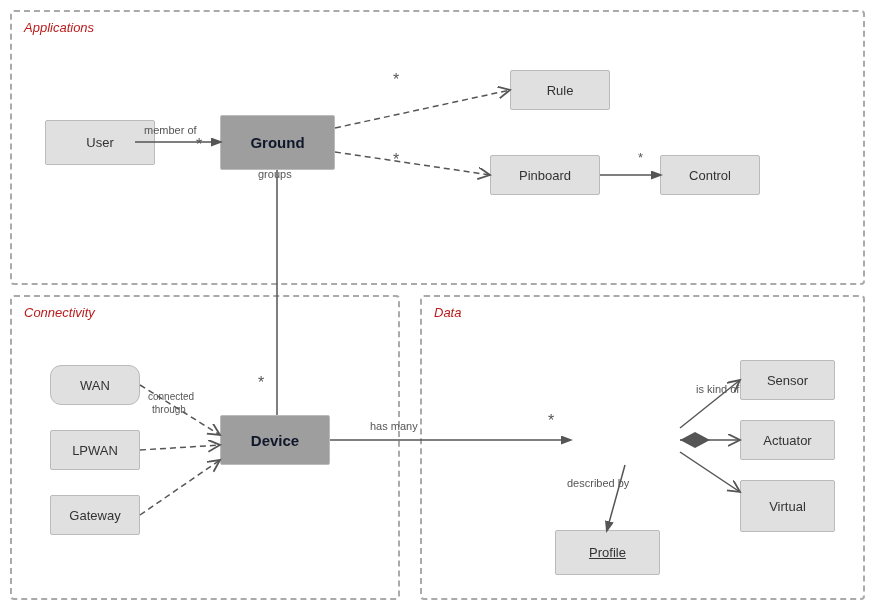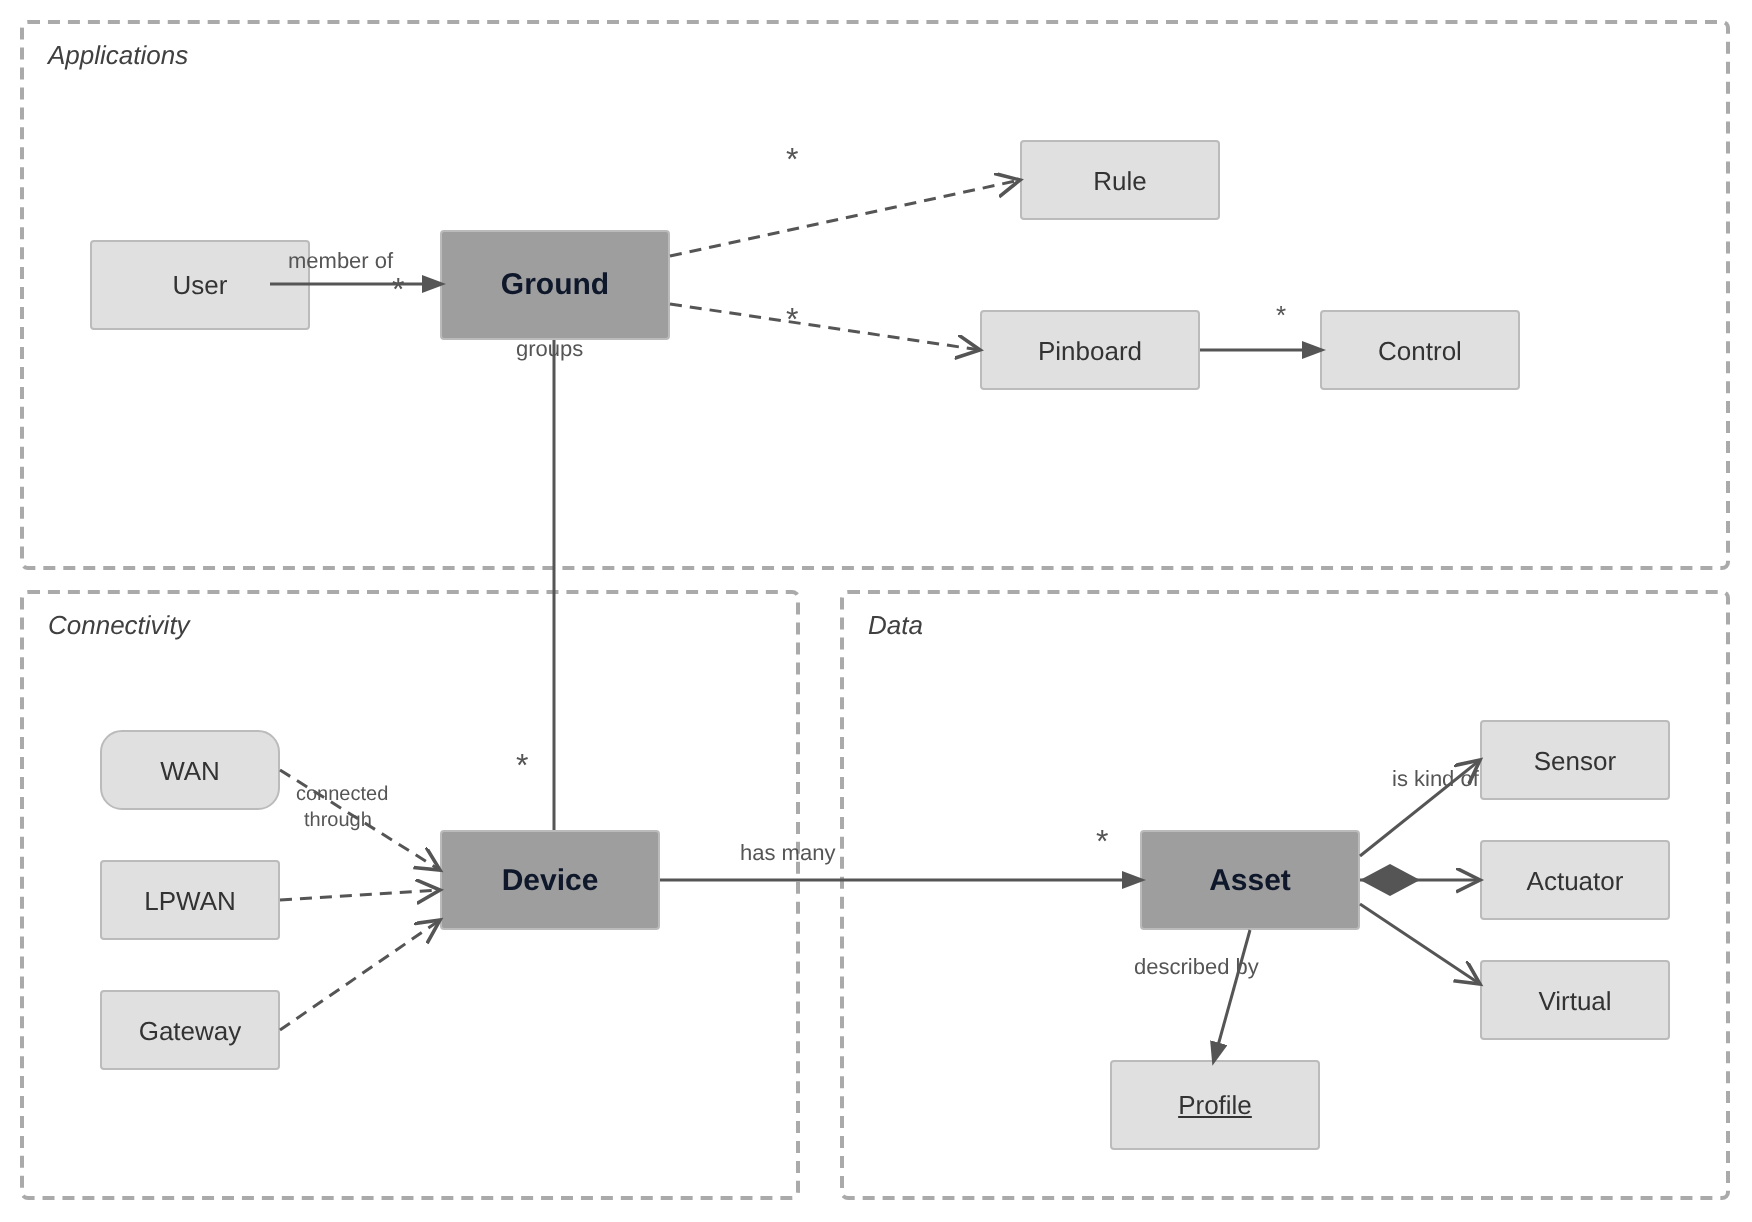--- a/index.html
+++ b/index.html
@@ -24,21 +24,21 @@
       position: absolute;
       border: 2px dashed #aaa;
       border-radius: 4px;
     }
 
     .section-label {
       position: absolute;
       top: 8px;
       left: 12px;
       font-style: italic;
-      color: #404040;
+      color: #b91c1c;
       font-size: 13px;
     }
 
     
     .node {
       position: absolute;
       background: #e0e0e0;
       border: 1px solid #bbb;
       border-radius: 2px;
       display: flex;
@@ -102,30 +102,27 @@
   <div class="node" style="left:50px;top:430px;width:90px;height:40px;">
     <span>LPWAN</span>
   </div>
   <div class="node" style="left:50px;top:495px;width:90px;height:40px;">
     <span>Gateway</span>
   </div>
   <div class="node bold" style="left:220px;top:415px;width:110px;height:50px;">
     <span>Device</span>
   </div>
 
-  <div class="node bold" style="left:570px;top:415px;width:110px;height:50px;">
-    <span>Asset</span>
-  </div>
   <div class="node" style="left:740px;top:360px;width:95px;height:40px;">
     <span>Sensor</span>
   </div>
   <div class="node" style="left:740px;top:420px;width:95px;height:40px;">
     <span>Actuator</span>
   </div>
-  <div class="node" style="left:740px;top:480px;width:95px;height:40px;">
+  <div class="node" style="left:740px;top:480px;width:95px;height:52px;">
     <span>Virtual</span>
   </div>
   <div class="node" style="left:555px;top:530px;width:105px;height:45px;text-decoration:underline;">
     <span>Profile</span>
   </div>
 
   <svg class="svg-overlay" xmlns="http://www.w3.org/2000/svg">
     <defs>
 
       <marker id="arrow-solid" markerWidth="8" markerHeight="8" refX="6" refY="3" orient="auto">

